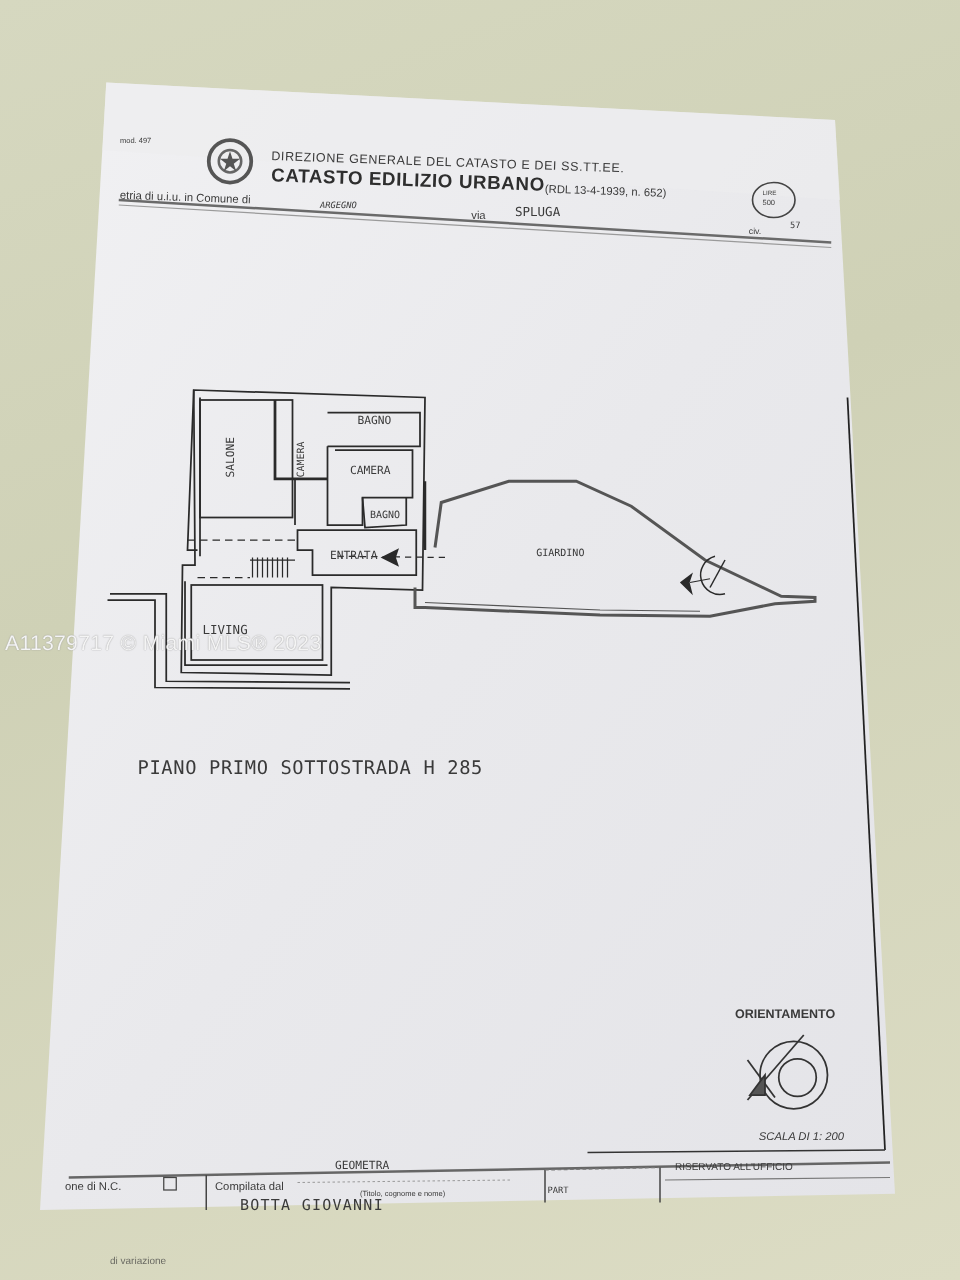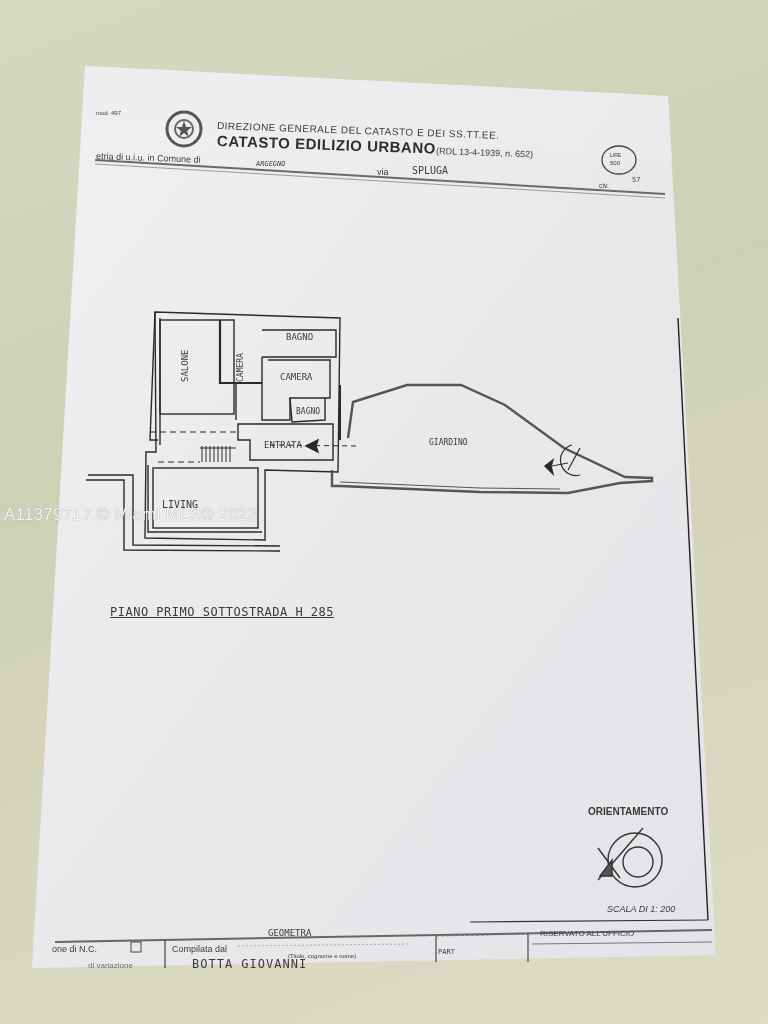--- a/index.html
+++ b/index.html
@@ -137,27 +137,27 @@
 
   <div class="txt mono" style="left:180px;top:382px;font-size:9px;transform:rotate(-90deg);transform-origin:left top;">SALONE</div>
   <div class="txt mono" style="left:236px;top:382px;font-size:8px;transform:rotate(-90deg);transform-origin:left top;">CAMERA</div>
   <div class="txt mono" style="left:286px;top:332px;font-size:9px;">BAGNO</div>
   <div class="txt mono" style="left:280px;top:372px;font-size:9px;">CAMERA</div>
   <div class="txt mono" style="left:296px;top:407px;font-size:8px;">BAGNO</div>
   <div class="txt mono" style="left:264px;top:440px;font-size:9px;">ENTRATA</div>
   <div class="txt mono" style="left:162px;top:499px;font-size:10px;">LIVING</div>
   <div class="txt mono" style="left:406px;top:438px;font-size:8px;margin-left:23px;">GIARDINO</div>
 
-  <div class="txt mono" style="left:110px;top:605px;font-size:12px;letter-spacing:0.5px;text-decoration:underline;">PIANO PRIMO SOTTOSTRADA  H 285</div>
+  <div class="txt mono" style="left:110px;top:605px;font-size:15px;letter-spacing:0.5px;">PIANO PRIMO SOTTOSTRADA  H 285</div>
 
   <div class="txt" style="left:588px;top:806px;font-size:10px;font-weight:bold;">ORIENTAMENTO</div>
   <div class="txt" style="left:607px;top:904px;font-size:9px;font-style:italic;">SCALA DI 1: 200</div>
 
   <div class="txt" style="left:52px;top:944px;font-size:9px;">one di N.C.</div>
-  <div class="txt" style="left:52px;top:961px;font-size:8px;opacity:0.7;padding-left:36px;">di variazione</div>
+  <div class="txt" style="left:52px;top:1004px;font-size:8px;opacity:0.7;padding-left:36px;">di variazione</div>
   <div class="txt" style="left:172px;top:944px;font-size:9px;">Compilata dal</div>
   <div class="txt mono" style="left:268px;top:928px;font-size:9px;">GEOMETRA</div>
   <div class="txt" style="left:288px;top:953px;font-size:6px;">(Titolo, cognome e nome)</div>
   <div class="txt mono" style="left:192px;top:957px;font-size:12px;letter-spacing:1px;text-align:center;">BOTTA GIOVANNI</div>
   <div class="txt mono" style="left:438px;top:948px;font-size:7px;">PART</div>
   <div class="txt" style="left:540px;top:929px;font-size:8px;">RISERVATO ALL'UFFICIO</div>
 </div>
 
 <div class="watermark">A11379717 © Miami MLS® 2023</div>
 

